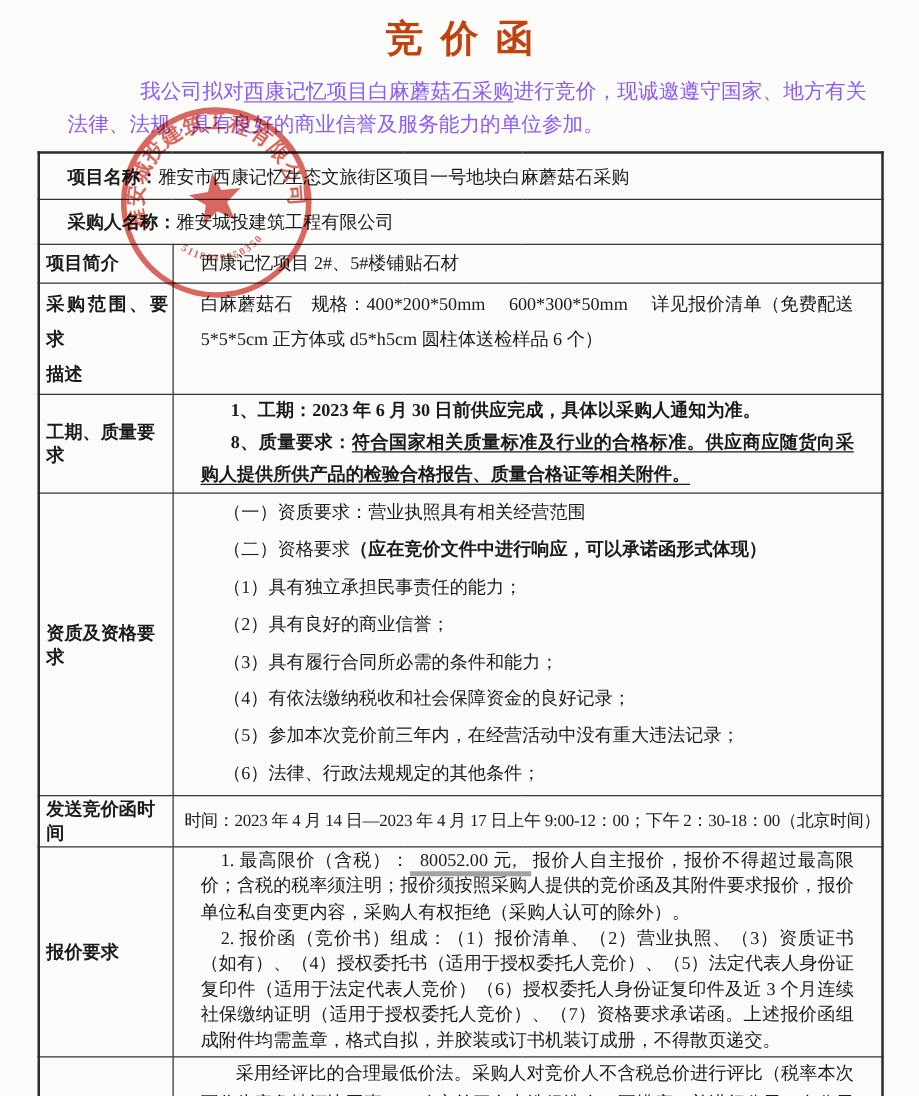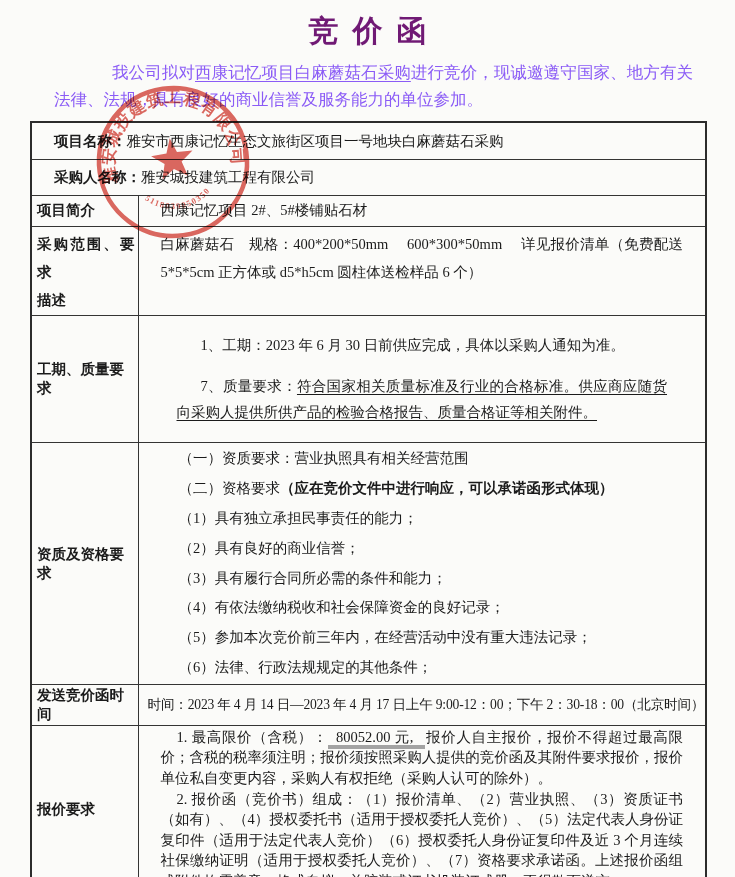--- a/index.html
+++ b/index.html
@@ -9,21 +9,21 @@
     font-family:"Liberation Serif","DejaVu Serif",serif;
     color:#1c1c1c;
     position:relative;
     overflow:hidden;
   }
   .page-title{
     margin:0;padding-top:11px;
     text-align:center;
     font-size:30px;font-weight:bold;
     letter-spacing:14px;text-indent:14px;
-    color:#701a75;
+    color:#c2410c;
   }
   .intro{
     margin:7px 42px 0 54px;
     font-size:16.5px;line-height:1.65;
     text-align:justify;text-indent:58px;
     color:#8b5cf6;
   }
   .u{text-decoration:underline;text-underline-offset:3px;}
   .doc-table{
     border-collapse:collapse;table-layout:fixed;
@@ -38,21 +38,21 @@
     color:#1b1b1b;
     overflow:hidden;
   }
   td.lbl{font-weight:bold;padding-left:5px;padding-right:3px;}
   .r1{height:37px;} .r2{height:36px;} .r3{height:30px;} .r4{height:31px;}
   .r5{height:68px;} .r6{height:78px;} .r7{height:239px;}
   .r8{height:25px;} .r9{height:144px;} .r10{height:73px;}
   .inline-lbl{font-weight:bold;}
   .r5 td{vertical-align:top;line-height:28px;padding-top:3px;text-align:justify;margin-left:44px;}
   .r6 .content{line-height:25.5px;text-align:justify;}
-  .r6 .content p{margin:16px;text-indent:24px;}
+  .r6 .content p{margin:0;text-indent:24px;font-weight:bold;}
   .r7 .content{padding-left:40px;line-height:29.8px;}
   .r7 .content p{margin:0;}
   .r8 td.val{font-size:13.6px;letter-spacing:-0.2px;white-space:nowrap;padding-left:9px;}
   .r9 .content{line-height:20.6px;text-align:justify;}
   .r9 .content p{margin:0;text-indent:16px;}
   .r10 .content{line-height:24.3px;text-align:justify;}
   .r10 .content p{margin:0;text-indent:28px;}
   .u-box{border-bottom:4px solid #a3a3a3;padding:0 12px 0 8px;}
   .bold{font-weight:bold;margin-top:44px;}
   
@@ -100,21 +100,21 @@
       <div>采购范围、要求</div>
       <div>描述</div>
     </td>
     <td colspan="3">白麻蘑菇石　规格：400*200*50mm　 600*300*50mm　 详见报价清单（免费配送 5*5*5cm 正方体或 d5*h5cm 圆柱体送检样品 6 个）</td>
   </tr>
 
   <tr class="r6">
     <td class="lbl">工期、质量要求</td>
     <td colspan="3" class="content">
       <p>1、工期：2023 年 6 月 30 日前供应完成，具体以采购人通知为准。</p>
-      <p><span>7、质量要求：</span><span class="u">符合国家相关质量标准及行业的合格标准。供应商应随货向采购人提供所供产品的检验合格报告、质量合格证等相关附件。</span></p>
+      <p><span>8、质量要求：</span><span class="u">符合国家相关质量标准及行业的合格标准。供应商应随货向采购人提供所供产品的检验合格报告、质量合格证等相关附件。</span></p>
     </td>
   </tr>
 
   <tr class="r7">
     <td class="lbl">资质及资格要求</td>
     <td colspan="3" class="content">
       <p>（一）资质要求：营业执照具有相关经营范围</p>
       <p><span>（二）资格要求</span><span class="bold">（应在竞价文件中进行响应，可以承诺函形式体现）</span></p>
       <p>（1）具有独立承担民事责任的能力；</p>
       <p>（2）具有良好的商业信誉；</p>

